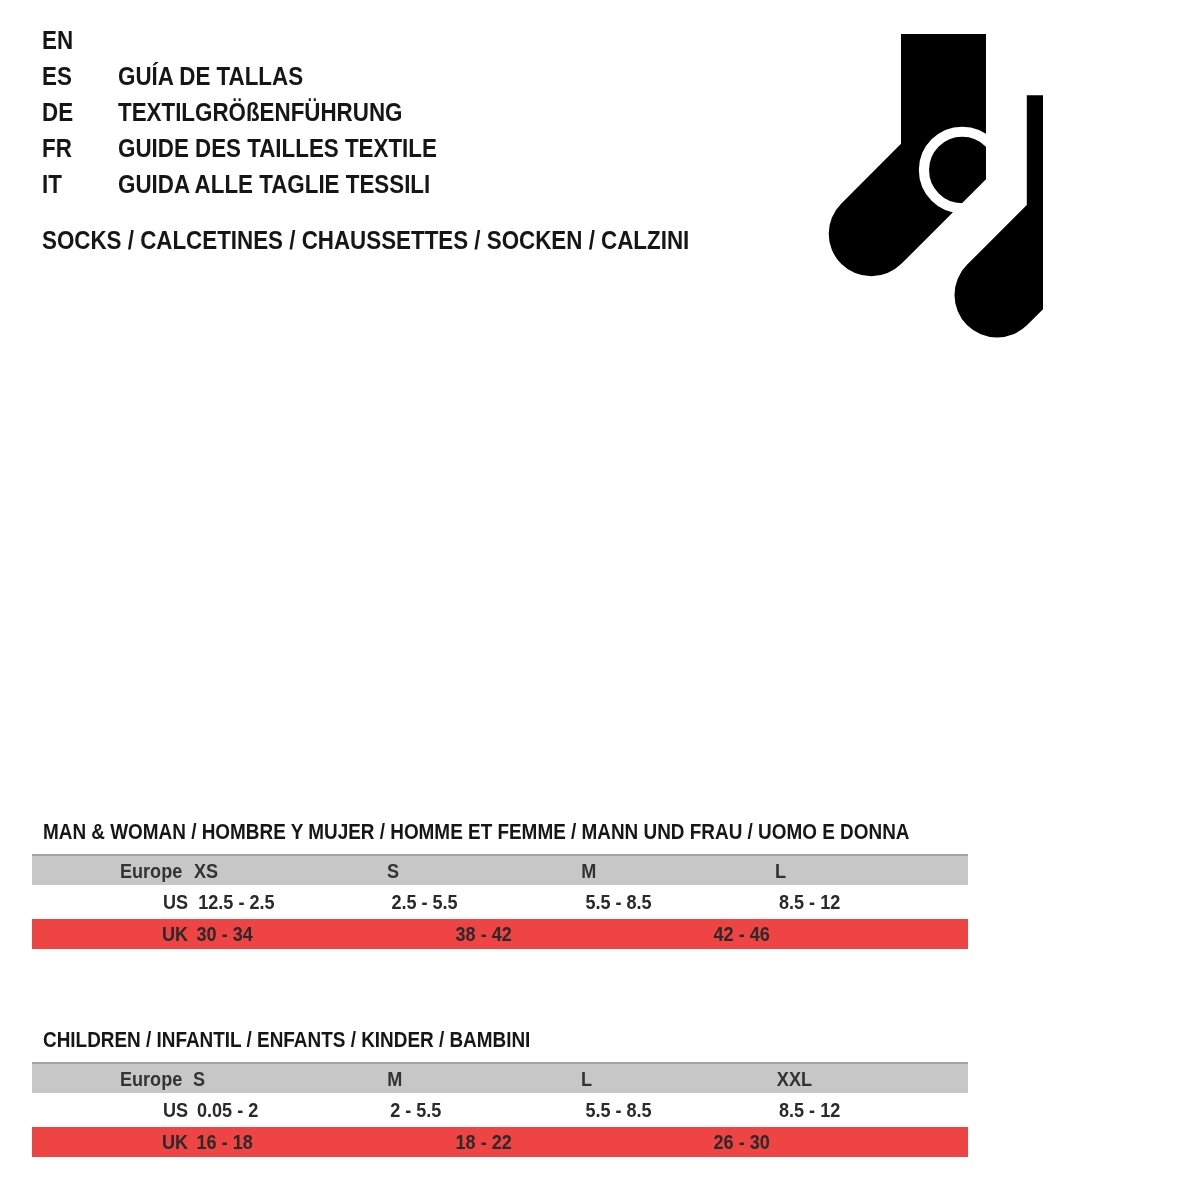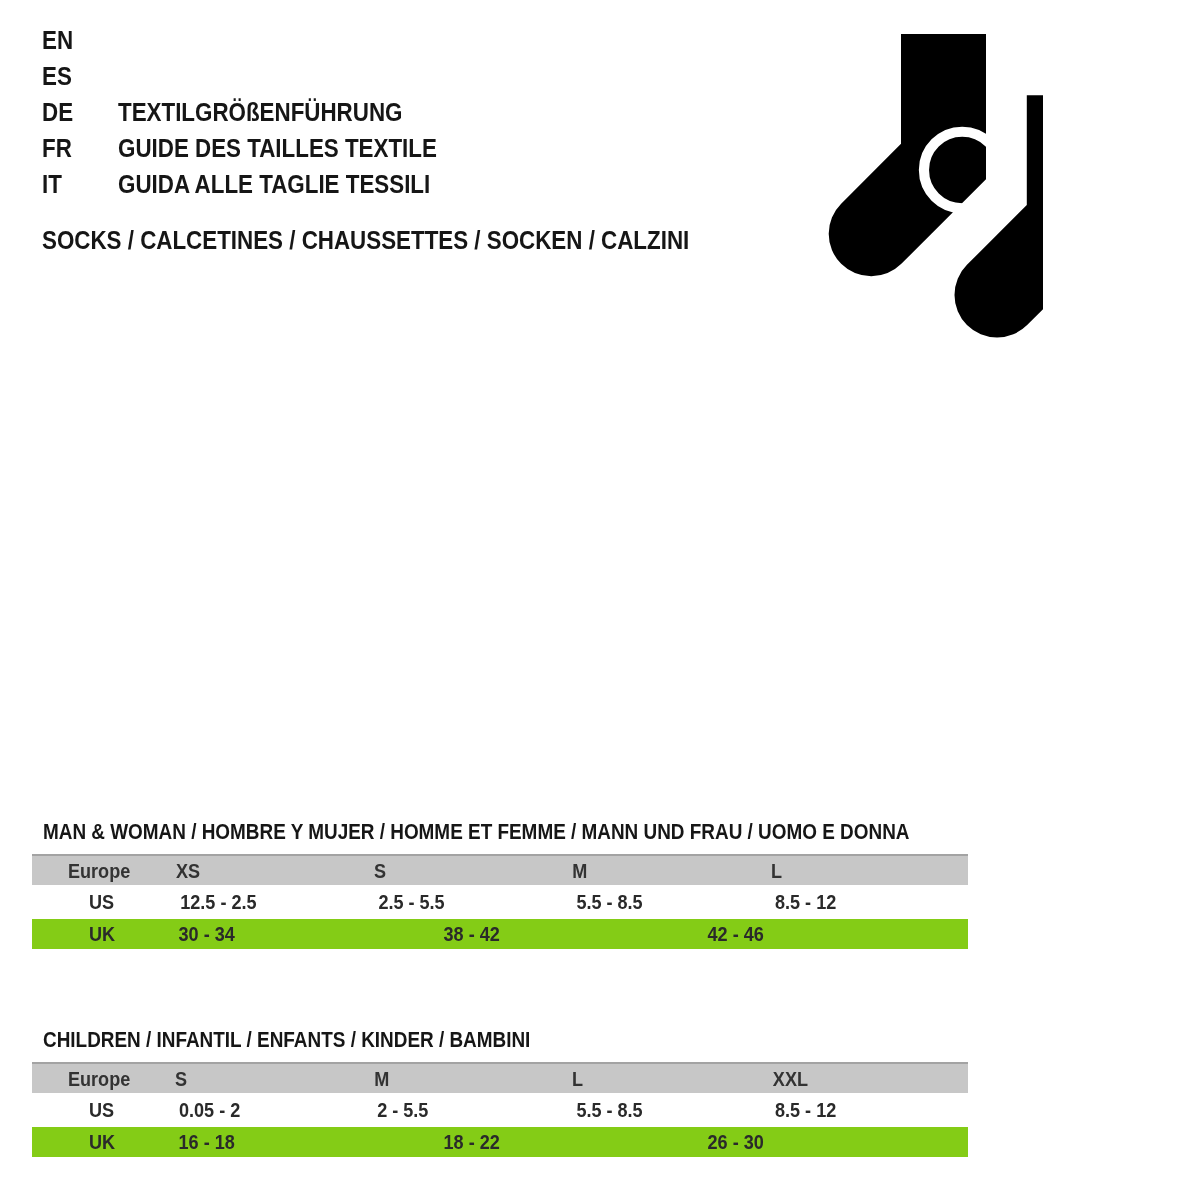--- a/index.html
+++ b/index.html
@@ -96,42 +96,43 @@
     color: #2a2a2a;
   }
   .t-row.head {
     background: #c7c7c7;
     border-top: 2px solid #a3a3a3;
     height: 29px;
     line-height: 29px;
     color: #333333;
   }
   .t-row.alt {
-    background: #84cc16;
+    background: #ef4444;
   }
   .t-label {
     flex: 0 0 140px;
-    padding-left: 2px;
-    text-align: center;
+    padding-left: 20px;
+    text-align: right;
   }
   .t-cell {
     flex: 1 1 0;
   }
 </style>
 </head>
 <body>
 
 <div id="page">
 
   <div id="lang-list">
     <div class="lang-row">
       <span class="lang-code"><span class="condL">EN</span></span>
     </div>
     <div class="lang-row">
       <span class="lang-code"><span class="condL">ES</span></span>
+      <span><span class="condL">GUÍA DE TALLAS</span></span>
     </div>
     <div class="lang-row">
       <span class="lang-code"><span class="condL">DE</span></span>
       <span><span class="condL">TEXTILGRÖßENFÜHRUNG</span></span>
     </div>
     <div class="lang-row">
       <span class="lang-code"><span class="condL">FR</span></span>
       <span><span class="condL">GUIDE DES TAILLES TEXTILE</span></span>
     </div>
     <div class="lang-row">

